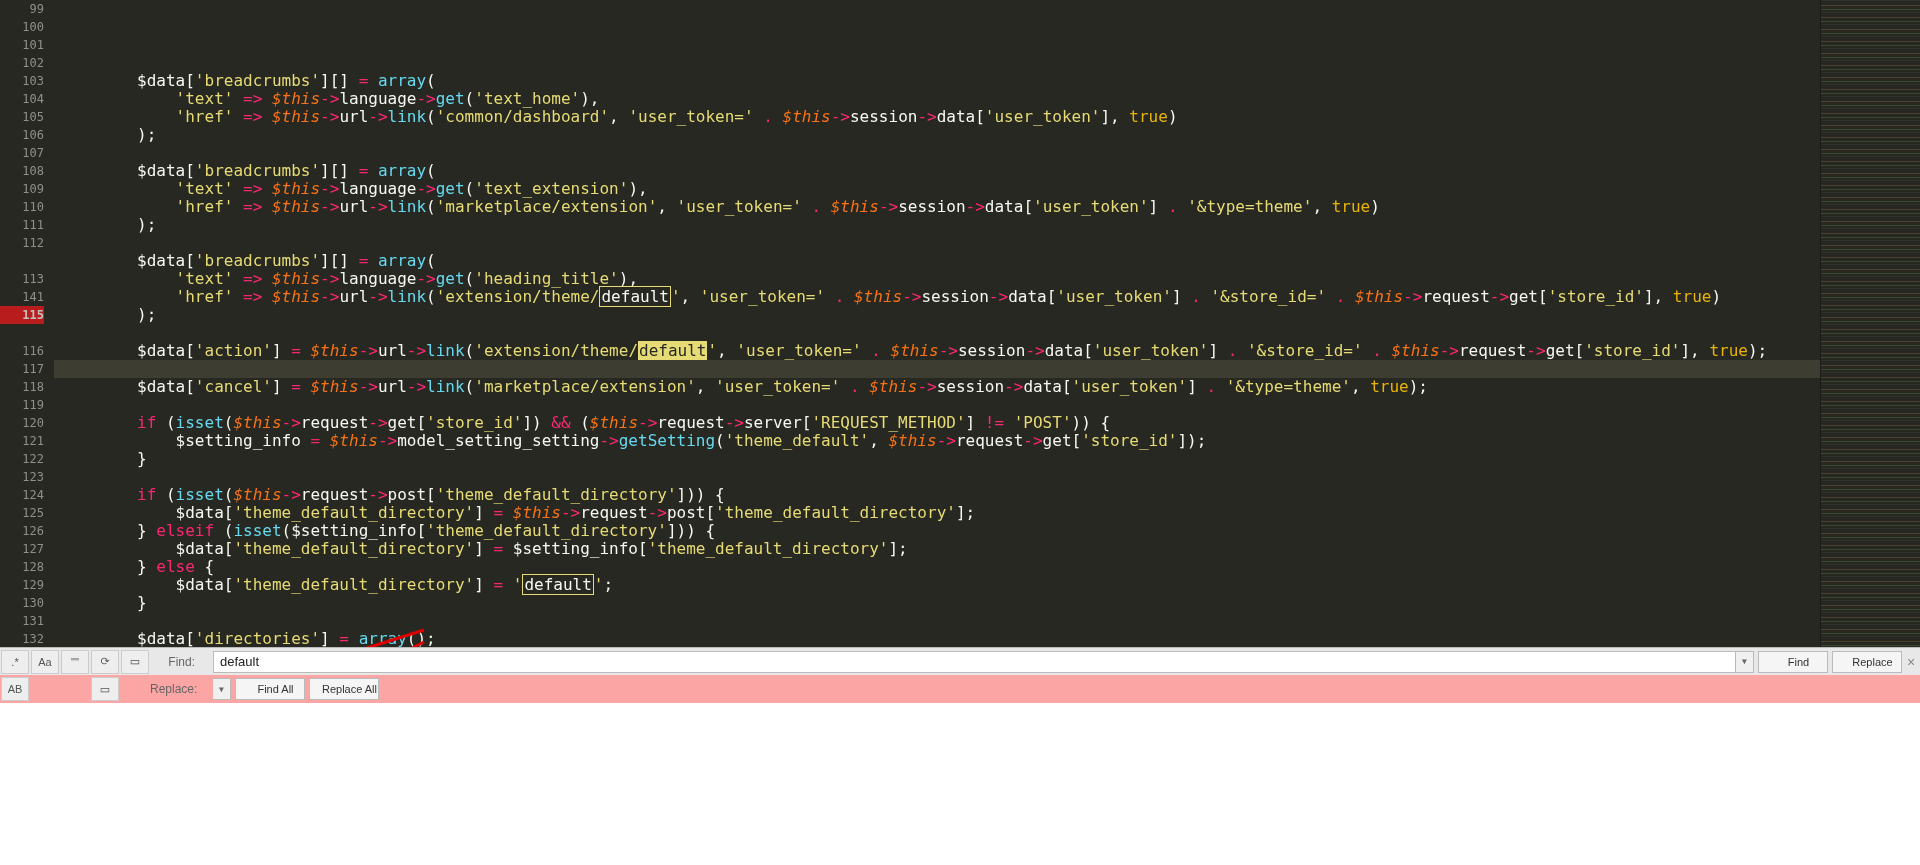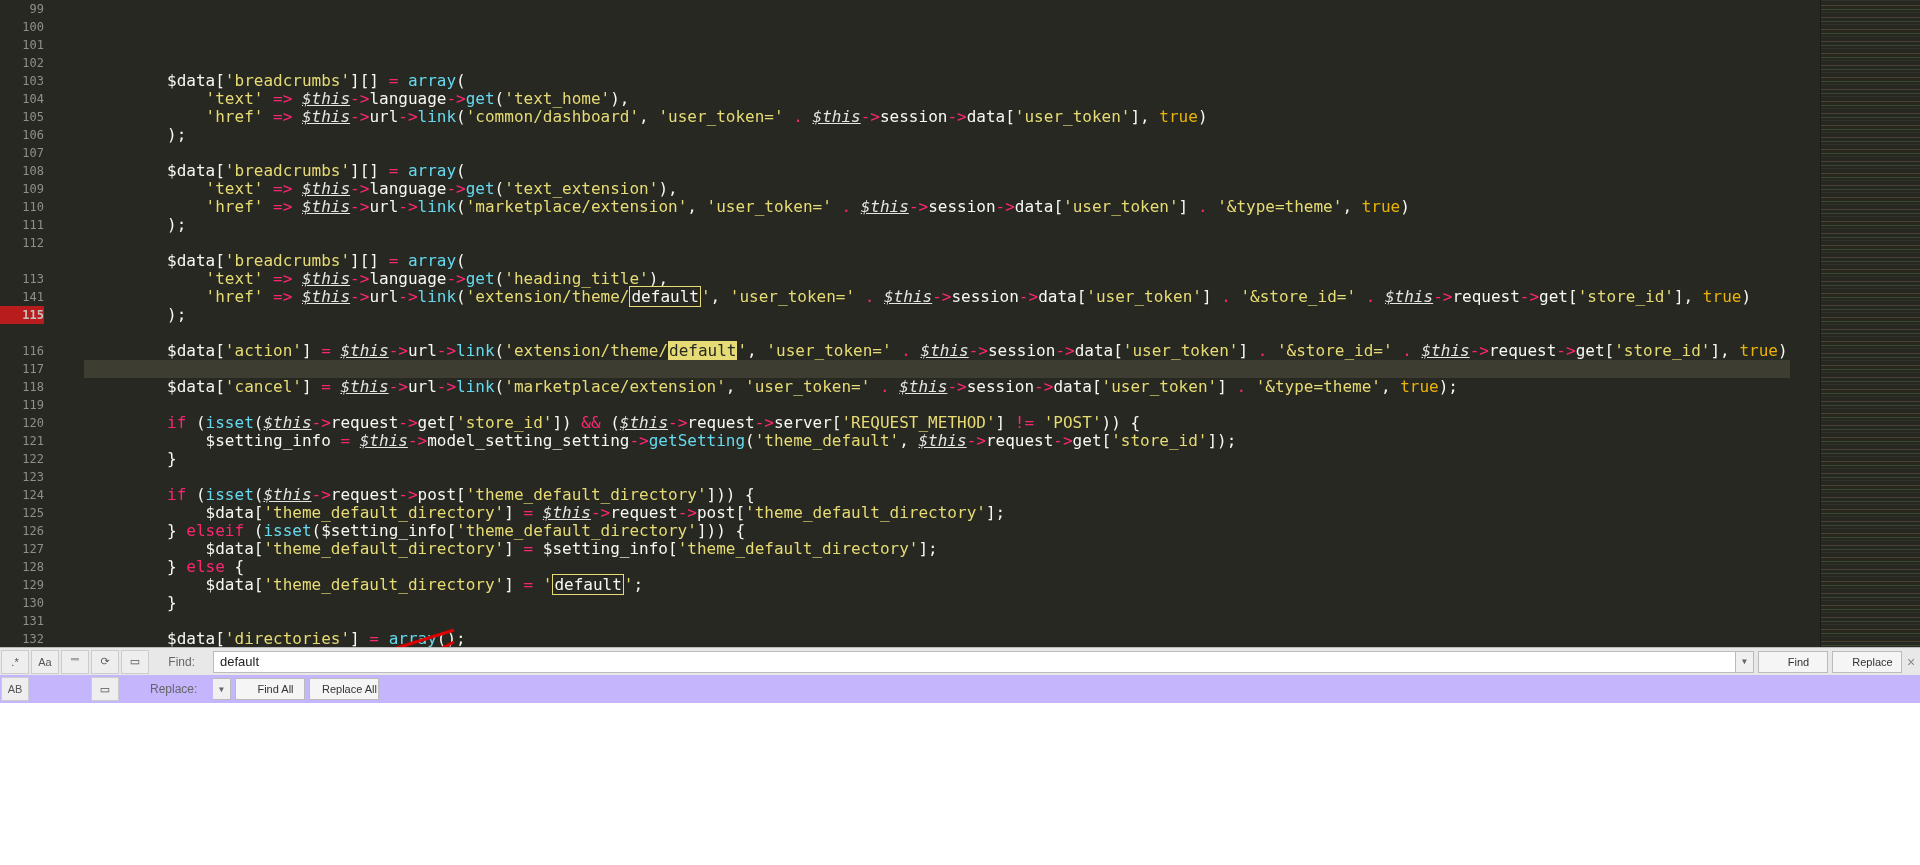--- a/index.html
+++ b/index.html
@@ -10,21 +10,20 @@
   font-size: 13px;
   overflow: hidden;
   width: 1920px;
   height: 865px;
   position: relative;
 }
 .editor-area {
   display: flex;
   height: 697px;
   width: 100%;
-  gap: 30px;
 }
 .gutter {
   width: 54px;
   background: #272822;
   color: #8f908a;
   text-align: right;
   padding-right: 10px;
   font-size: 12px;
   line-height: 18px;
   user-select: none;
@@ -52,21 +51,21 @@
   opacity: 0.5;
   background-image: repeating-linear-gradient(0deg,
     #3a3a32 0px, #3a3a32 1px, transparent 1px, transparent 3px,
     #4a6a3a 3px, #4a6a3a 4px, transparent 4px, transparent 7px,
     #6a5a3a 7px, #6a5a3a 8px, transparent 8px, transparent 12px);
 }
 
 
 .k { color: #f92672; }
 .s { color: #e6db74; }
-.v { color: #e5e5e5; font-style: italic; text-decoration: underline; }
+.v { color: #f97316; font-style: italic; }
 .fn { color: #66d9ef; }
 .n { color: #eab308; }
 .p { color: #f8f8f2; }
 .hl { background: #e6db74; color: #272822; padding: 0 1px; }
 .box { border: 1px solid #e6db74; padding: 0 1px; }
 
 
 .find-panel {
   position: absolute;
   bottom: 190px;
@@ -77,21 +76,21 @@
   display: flex;
   align-items: center;
   border-top: 1px solid #bbb;
 }
 .replace-panel {
   position: absolute;
   bottom: 162px;
   left: 0;
   right: 0;
   height: 28px;
-  background: #c4b5fd;
+  background: #fca5a5;
   display: flex;
   align-items: center;
 }
 .bottom-fill {
   position: absolute;
   bottom: 0;
   left: 0;
   right: 0;
   height: 162px;
   background: #fff;

